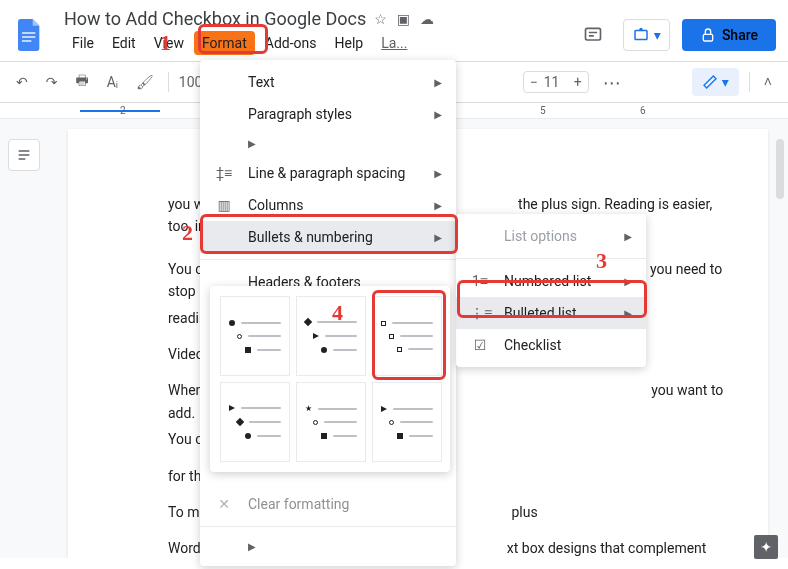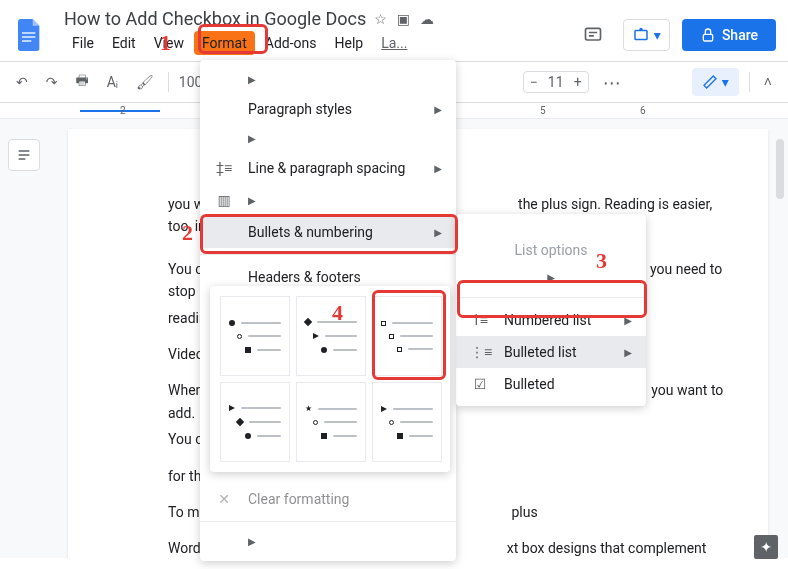--- a/index.html
+++ b/index.html
@@ -9,33 +9,33 @@
 .logo { width: 36px; height: 36px; display: flex; align-items: center; justify-content: center; }
 .logo svg { width: 26px; height: 32px; }
 .title-area { flex: 1; margin-left: 16px; }
 .title-row { display: flex; align-items: center; gap: 8px; }
 .doc-title { font-size: 18px; color: #3c4043; }
 .title-icons { display: flex; gap: 10px; color: #5f6368; }
 .title-icons span { cursor: pointer; }
 .header-right { display: flex; align-items: center; gap: 12px; }
 .icon-btn { width: 36px; height: 36px; display: flex; align-items: center; justify-content: center; color: #5f6368; cursor: pointer; border-radius: 4px; }
 .present-btn { display: flex; align-items: center; gap: 4px; border: 1px solid #dadce0; border-radius: 4px; padding: 6px 8px; color: #1a73e8; cursor: pointer; }
-.share-btn { background: #1a73e8; color: #ffffff; border-radius: 4px; padding: 8px 18px; display: flex; align-items: center; gap: 6px; cursor: pointer; font-weight: 500; }
+.share-btn { background: #1a73e8; color: #000000; border-radius: 4px; padding: 8px 18px; display: flex; align-items: center; gap: 6px; cursor: pointer; font-weight: 500; }
 
 .menubar { display: flex; gap: 2px; padding: 2px 0 6px 0; }
 .menubar-item { padding: 4px 8px; cursor: pointer; border-radius: 4px; color: #202124; }
 .menubar-item.active { background: #f97316; }
 .menubar-item.last { text-decoration: underline; color: #5f6368; }
 
 .toolbar { display: flex; align-items: center; padding: 4px 12px; border-top: 1px solid #dadce0; border-bottom: 1px solid #dadce0; gap: 10px; color: #5f6368; }
 .toolbar .sep { width: 1px; height: 20px; background: #dadce0; }
 .toolbar-item { cursor: pointer; padding: 4px; }
 .zoom { display: flex; align-items: center; gap: 2px; }
 .font-size { display: flex; align-items: center; gap: 6px; border: 1px solid #dadce0; border-radius: 4px; padding: 2px 6px; margin-left: 280px; }
-.fs-val { width: 24px; text-align: center; }
+.fs-val { width: 24px; text-align: left; }
 .more { font-size: 18px; letter-spacing: 2px; }
 .edit-pill { margin-left: auto; display: flex; align-items: center; gap: 4px; background: #e8f0fe; color: #1a73e8; padding: 6px 10px; border-radius: 4px; }
 .chev-up { cursor: pointer; }
 
 .ruler { height: 16px; background: #fff; border-bottom: 1px solid #e8eaed; position: relative; display: flex; align-items: center; padding-left: 80px; font-size: 10px; color: #5f6368; }
 .ruler-blue { position: absolute; left: 80px; top: 7px; width: 80px; height: 2px; background: #1a73e8; }
 .ruler-mark { position: absolute; top: 2px; }
 
 .workspace { display: flex; height: calc(100% - 130px); background: #f8f9fa; }
 .sidebar-left { width: 48px; display: flex; flex-direction: column; align-items: center; padding-top: 20px; }
@@ -49,21 +49,21 @@
 .format-menu { left: 200px; top: 60px; width: 256px; }
 .menu-row { display: flex; align-items: center; padding: 8px 14px; cursor: pointer; gap: 14px; }
 .menu-row.highlight { background: #e8eaed; }
 .menu-icon { width: 20px; text-align: center; color: #5f6368; font-size: 14px; }
 .menu-label { flex: 1; color: #202124; }
 .menu-arrow { color: #5f6368; font-size: 10px; }
 .menu-sep { height: 1px; background: #e8eaed; margin: 6px 0; }
 .menu-disabled { opacity: 0.5; }
 
 .sub-menu { left: 456px; top: 214px; width: 190px; }
-.sub-menu .menu-row.disabled { color: #9aa0a6; flex-direction: column; }
+.sub-menu .menu-row.disabled { color: #9aa0a6; }
 
 .bullet-grid { left: 210px; top: 286px; width: 240px; padding: 10px; }
 .grid3 { display: grid; grid-template-columns: repeat(3, 1fr); gap: 6px; }
 .grid-cell { width: 70px; height: 80px; border: 1px solid #e8eaed; padding: 10px 8px; cursor: pointer; display: flex; flex-direction: column; gap: 8px; justify-content: center; }
 .brow { display: flex; align-items: center; gap: 6px; }
 .brow .b { width: 6px; height: 6px; background: #202124; border-radius: 50%; flex-shrink: 0; }
 .brow .sq { width: 6px; height: 6px; background: #202124; flex-shrink: 0; }
 .brow .sqo { width: 5px; height: 5px; border: 1px solid #202124; flex-shrink: 0; }
 .brow .o { width: 5px; height: 5px; border: 1px solid #202124; border-radius: 50%; flex-shrink: 0; }
 .brow .ar { width: 0; height: 0; border-left: 6px solid #202124; border-top: 3px solid transparent; border-bottom: 3px solid transparent; flex-shrink: 0; }
@@ -198,38 +198,40 @@
       <div class="doc-line" style="margin-top:14px"><span class="sel">To make</span><span style="margin-left:290px" class="sel">plus</span></div>
       <div class="doc-line" style="margin-top:14px"><span class="sel">Word pr</span><span style="margin-left:290px" class="sel">xt box designs that complement each other</span></div>
 
     </div>
   </div>
 </div>
 
 <div class="dropdown format-menu">
   <div class="menu-row">
       <span class="menu-icon"></span>
+      <span class="menu-label">Text</span>
       <span class="menu-arrow">▶</span>
     </div>
   <div class="menu-row">
       <span class="menu-icon"></span>
       <span class="menu-label">Paragraph styles</span>
       <span class="menu-arrow">▶</span>
     </div>
   <div class="menu-row">
       <span class="menu-icon"></span>
       <span class="menu-arrow">▶</span>
     </div>
   <div class="menu-row">
       <span class="menu-icon">‡≡</span>
       <span class="menu-label">Line &amp; paragraph spacing</span>
       <span class="menu-arrow">▶</span>
     </div>
   <div class="menu-row">
       <span class="menu-icon">▥</span>
+      <span class="menu-label">Columns</span>
       <span class="menu-arrow">▶</span>
     </div>
   <div class="menu-row highlight">
       <span class="menu-icon"></span>
       <span class="menu-label">Bullets &amp; numbering</span>
       <span class="menu-arrow">▶</span>
     </div>
   <div class="menu-sep"></div>
   <div class="menu-row">
       <span class="menu-icon"></span>
@@ -259,21 +261,21 @@
       <span class="menu-label">Numbered list</span>
       <span class="menu-arrow">▶</span>
     </div>
   <div class="menu-row highlight">
       <span class="menu-icon">⋮≡</span>
       <span class="menu-label">Bulleted list</span>
       <span class="menu-arrow">▶</span>
     </div>
   <div class="menu-row">
       <span class="menu-icon">☑</span>
-      <span class="menu-label">Bulleted</span>
+      <span class="menu-label">Checklist</span>
     </div>
 </div>
 
 <div class="dropdown bullet-grid">
   <div class="grid3">
     <div class="grid-cell">
       <div class="brow">
           <span class="b"></span>
           <span class="ln"></span>
         </div>

